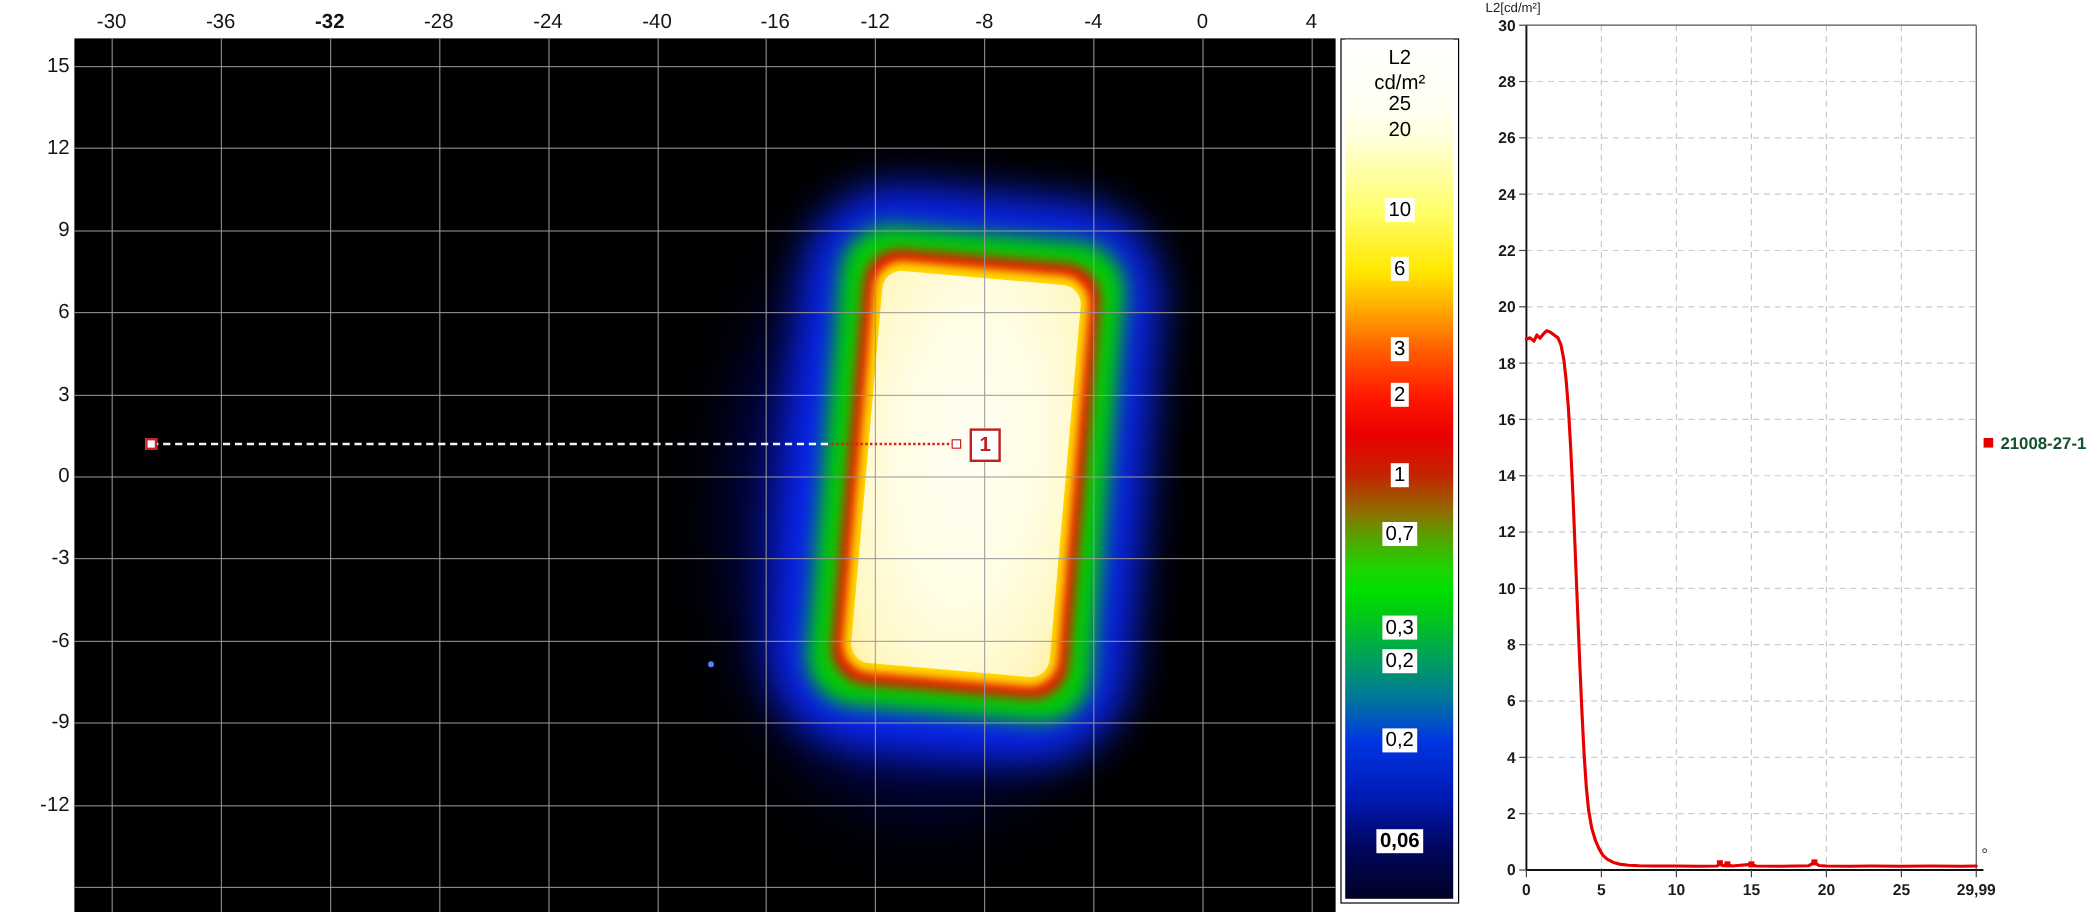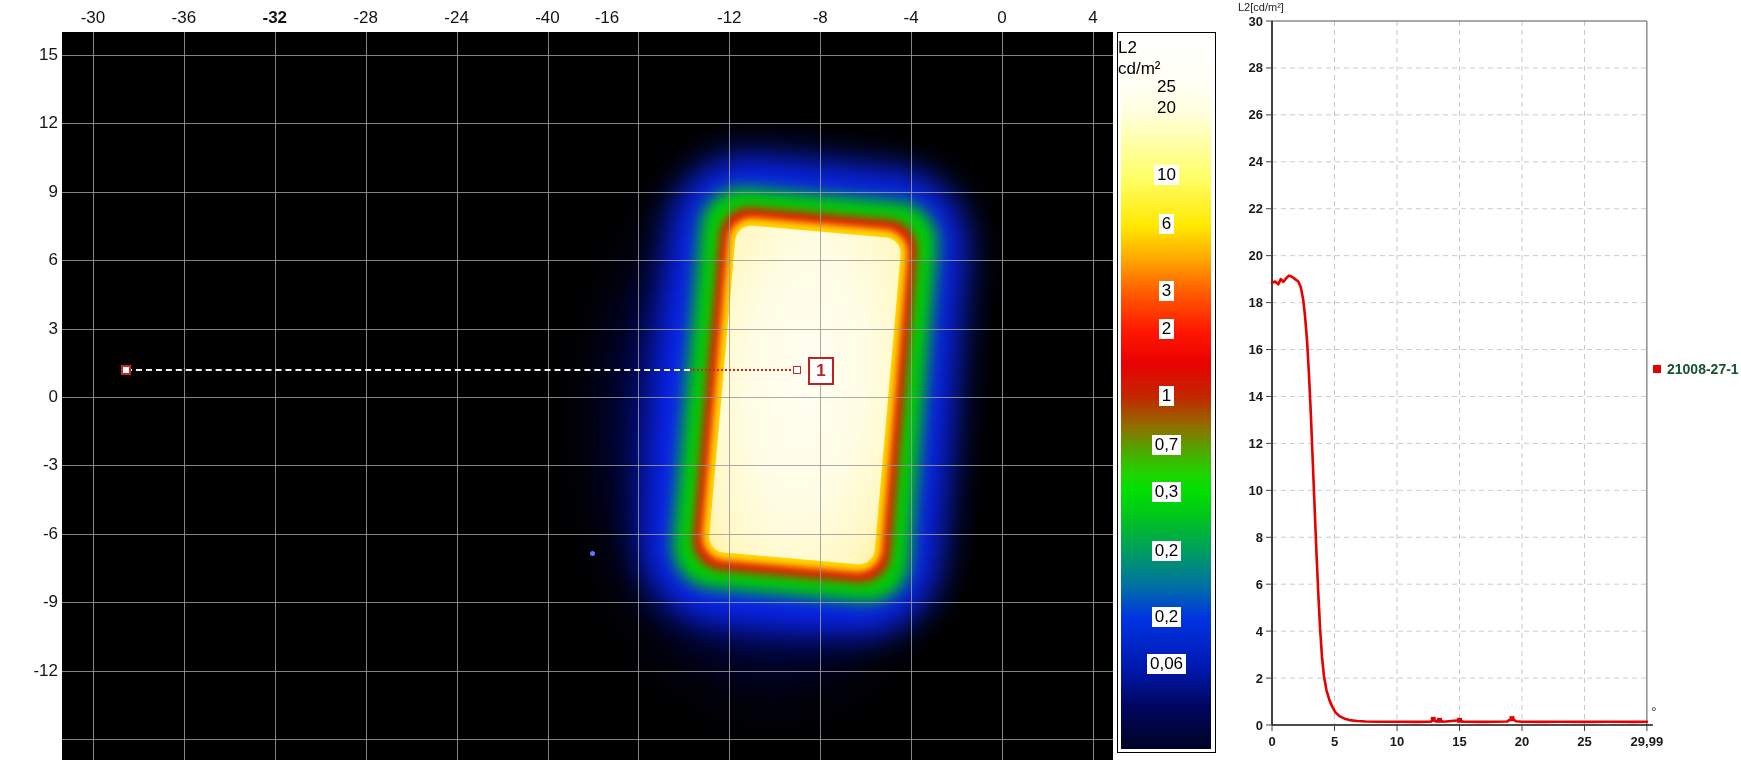--- a/index.html
+++ b/index.html
@@ -38,21 +38,21 @@
     color:#c02020;font-size:17px;font-weight:700;text-align:center;line-height:24px;z-index:8;}
 
   
   .cbar{position:absolute;left:1117px;top:32px;width:99px;height:721px;background:#fff;border:1px solid #000;box-sizing:border-box;}
   .cbar-grad{position:absolute;left:3px;top:0px;width:90px;height:716px;
     background:linear-gradient(to bottom,
       #ffffff 0%,#fffff2 8%,#ffffdf 11%,#ffff6a 20%,#ffe800 27%,#ffa800 31.5%,#ff6000 36%,
       #ff1800 41.6%,#ea0000 46%,#c32500 50.7%,#8f6f00 55%,#5a9e00 57.7%,#1fd400 61.5%,
       #00e000 64%,#00c818 67.2%,#009e5e 72.3%,#0073a0 77%,#0034e2 81.7%,#0019b2 88.4%,
       #000660 94%,#000324 100%);}
-  .cbar-title{position:absolute;left:0;right:0;top:4px;text-align:left;font-size:17px;color:#000;line-height:21px;z-index:2;}
+  .cbar-title{position:absolute;left:0;right:0;top:4px;text-align:center;font-size:17px;color:#000;line-height:21px;z-index:2;}
   .cbar-lab{position:absolute;left:0;right:0;text-align:center;font-size:17px;color:#000;z-index:2;}
   .cbar-lab span{display:inline-block;padding:0 3px;line-height:20px;}
   .cbar-lab.chip span{background:#fff;}
 
   
   .rc-svg{position:absolute;left:1230px;top:0;width:511px;height:760px;}
   .rc-title{position:absolute;left:1284px;top:0px;width:372px;text-align:center;
     font-size:18px;font-weight:700;color:#111;}
   .rc-ylabel{position:absolute;left:1238px;top:1px;font-size:11px;color:#222;}
   .rc-legend{position:absolute;left:1653px;top:361px;font-size:14px;font-weight:700;color:#14532d;white-space:nowrap;}
@@ -64,21 +64,21 @@
 
 <div class="page">
 
   <div id="hm-xaxis">
       <div class="hm-xlab" style="left: 63px;">-30</div>
       <div class="hm-xlab" style="left: 153.9px;">-36</div>
       <div class="hm-xlab" style="left: 244.8px; font-weight: bold;">-32</div>
       <div class="hm-xlab" style="left: 335.7px;">-28</div>
       <div class="hm-xlab" style="left: 426.6px;">-24</div>
       <div class="hm-xlab" style="left: 517.5px;">-40</div>
-      <div class="hm-xlab" style="left: 577px;">-16</div>
+      <div class="hm-xlab" style="left: 616px;">-16</div>
       <div class="hm-xlab" style="left: 699.3px;">-12</div>
       <div class="hm-xlab" style="left: 790.2px;">-8</div>
       <div class="hm-xlab" style="left: 881.1px;">-4</div>
       <div class="hm-xlab" style="left: 972px;">0</div>
       <div class="hm-xlab" style="left: 1062.9px;">4</div>
     </div>
   <div id="hm-yaxis">
       <div class="hm-ylab" style="top: 45px;">15</div>
       <div class="hm-ylab" style="top: 113.4px;">12</div>
       <div class="hm-ylab" style="top: 181.8px;">9</div>
@@ -140,24 +140,24 @@
     </div>
     <div id="cbar-labels">
         <div class="cbar-lab" style="top: 43.9879px;"><span>25</span></div>
         <div class="cbar-lab" style="top: 65.4097px;"><span>20</span></div>
         <div class="cbar-lab chip" style="top: 131.952px;"><span>10</span></div>
         <div class="cbar-lab chip" style="top: 180.991px;"><span>6</span></div>
         <div class="cbar-lab chip" style="top: 247.533px;"><span>3</span></div>
         <div class="cbar-lab chip" style="top: 286.458px;"><span>2</span></div>
         <div class="cbar-lab chip" style="top: 353px;"><span>1</span></div>
         <div class="cbar-lab chip" style="top: 402.039px;"><span>0,7</span></div>
-        <div class="cbar-lab chip" style="top: 449px;"><span>0,3</span></div>
+        <div class="cbar-lab chip" style="top: 480px;"><span>0,3</span></div>
         <div class="cbar-lab chip" style="top: 507.506px;"><span>0,2</span></div>
         <div class="cbar-lab chip" style="top: 574.048px;"><span>0,2</span></div>
-        <div class="cbar-lab chip" style="top: 621px;"><span>0,06</span></div>
+        <div class="cbar-lab chip" style="top: 658px; font-weight: bold;"><span>0,06</span></div>
       </div>
   </div>
 
   <svg class="rc-svg" id="rc-svg" viewBox="1230 0 511 760" xmlns="http://www.w3.org/2000/svg">
       <line x1="1334.5" y1="21" x2="1334.5" y2="725" stroke="#c8c8c8" stroke-dasharray="5 4" stroke-width="1"></line>
       <line x1="1397" y1="21" x2="1397" y2="725" stroke="#c8c8c8" stroke-dasharray="5 4" stroke-width="1"></line>
       <line x1="1459.5" y1="21" x2="1459.5" y2="725" stroke="#c8c8c8" stroke-dasharray="5 4" stroke-width="1"></line>
       <line x1="1522" y1="21" x2="1522" y2="725" stroke="#c8c8c8" stroke-dasharray="5 4" stroke-width="1"></line>
       <line x1="1584.5" y1="21" x2="1584.5" y2="725" stroke="#c8c8c8" stroke-dasharray="5 4" stroke-width="1"></line>
       <line x1="1272" y1="678.0666666666667" x2="1646.875" y2="678.0666666666667" stroke="#cccccc" stroke-dasharray="5 4" stroke-width="1"></line>

